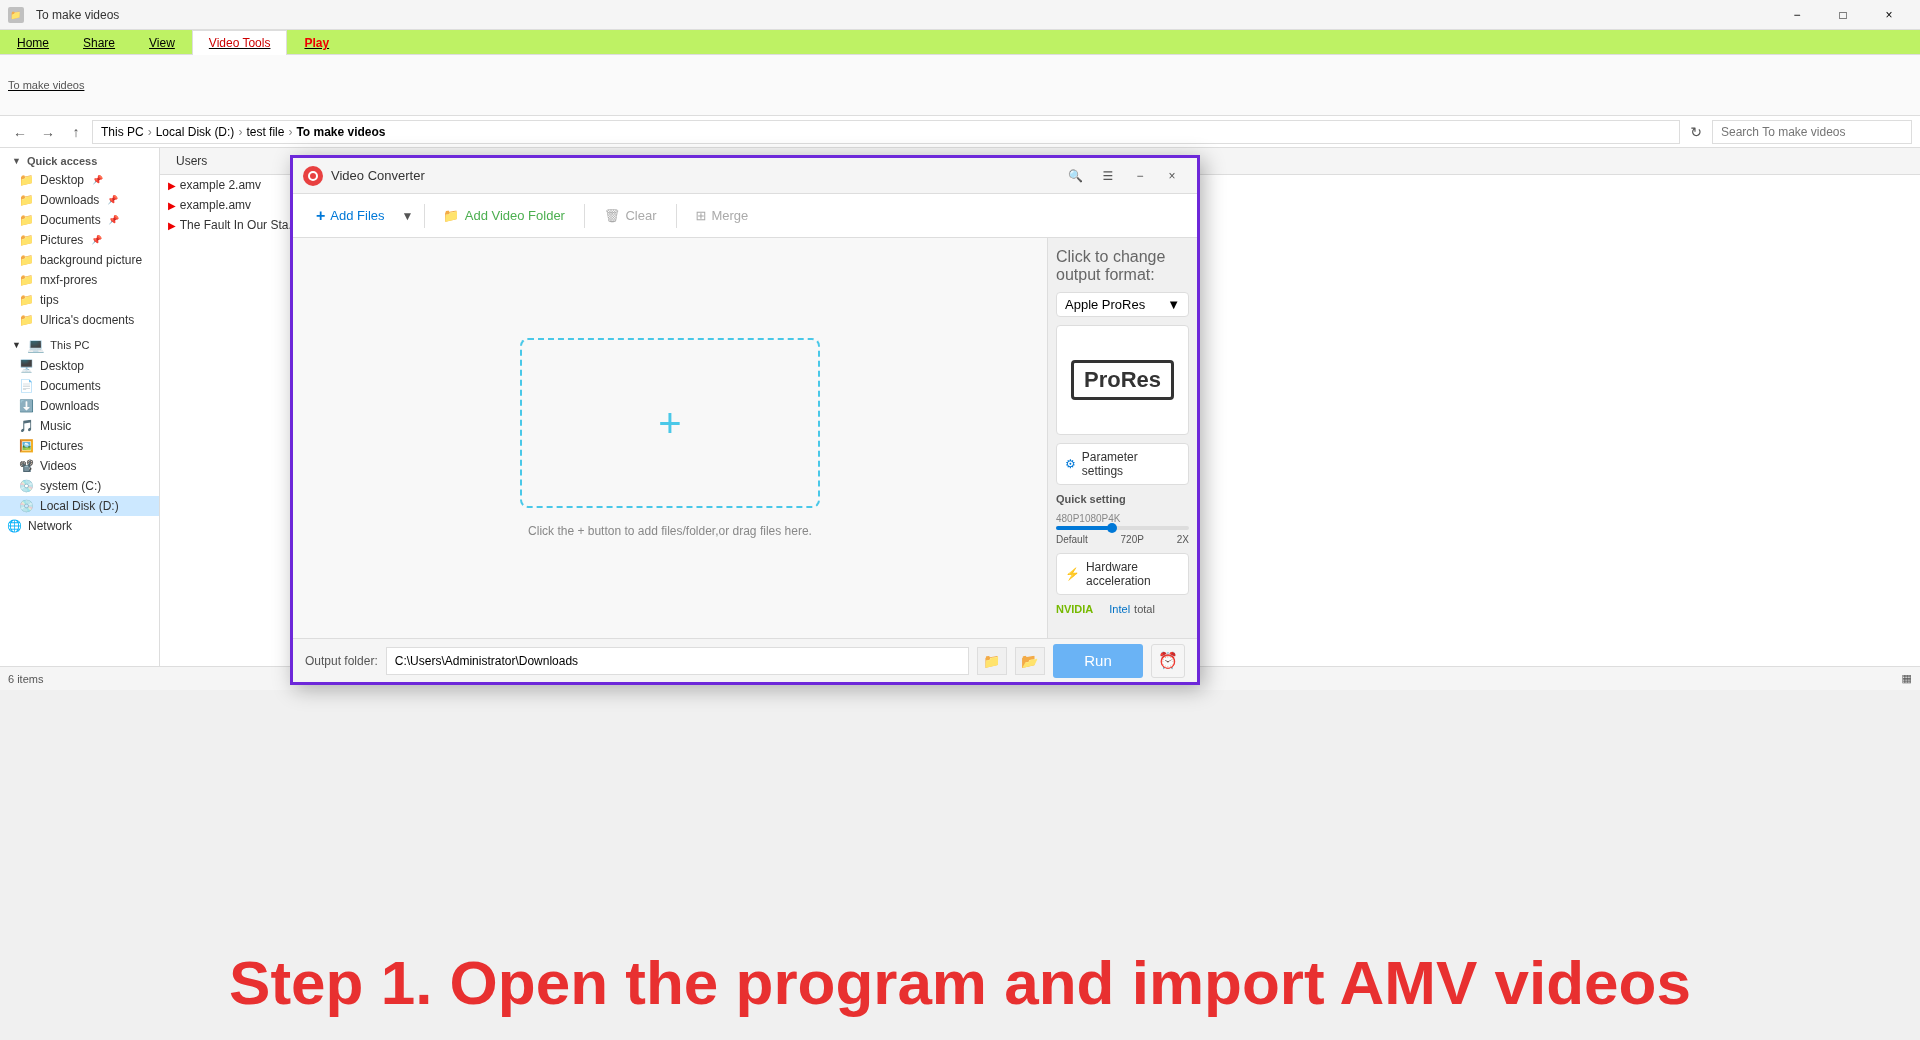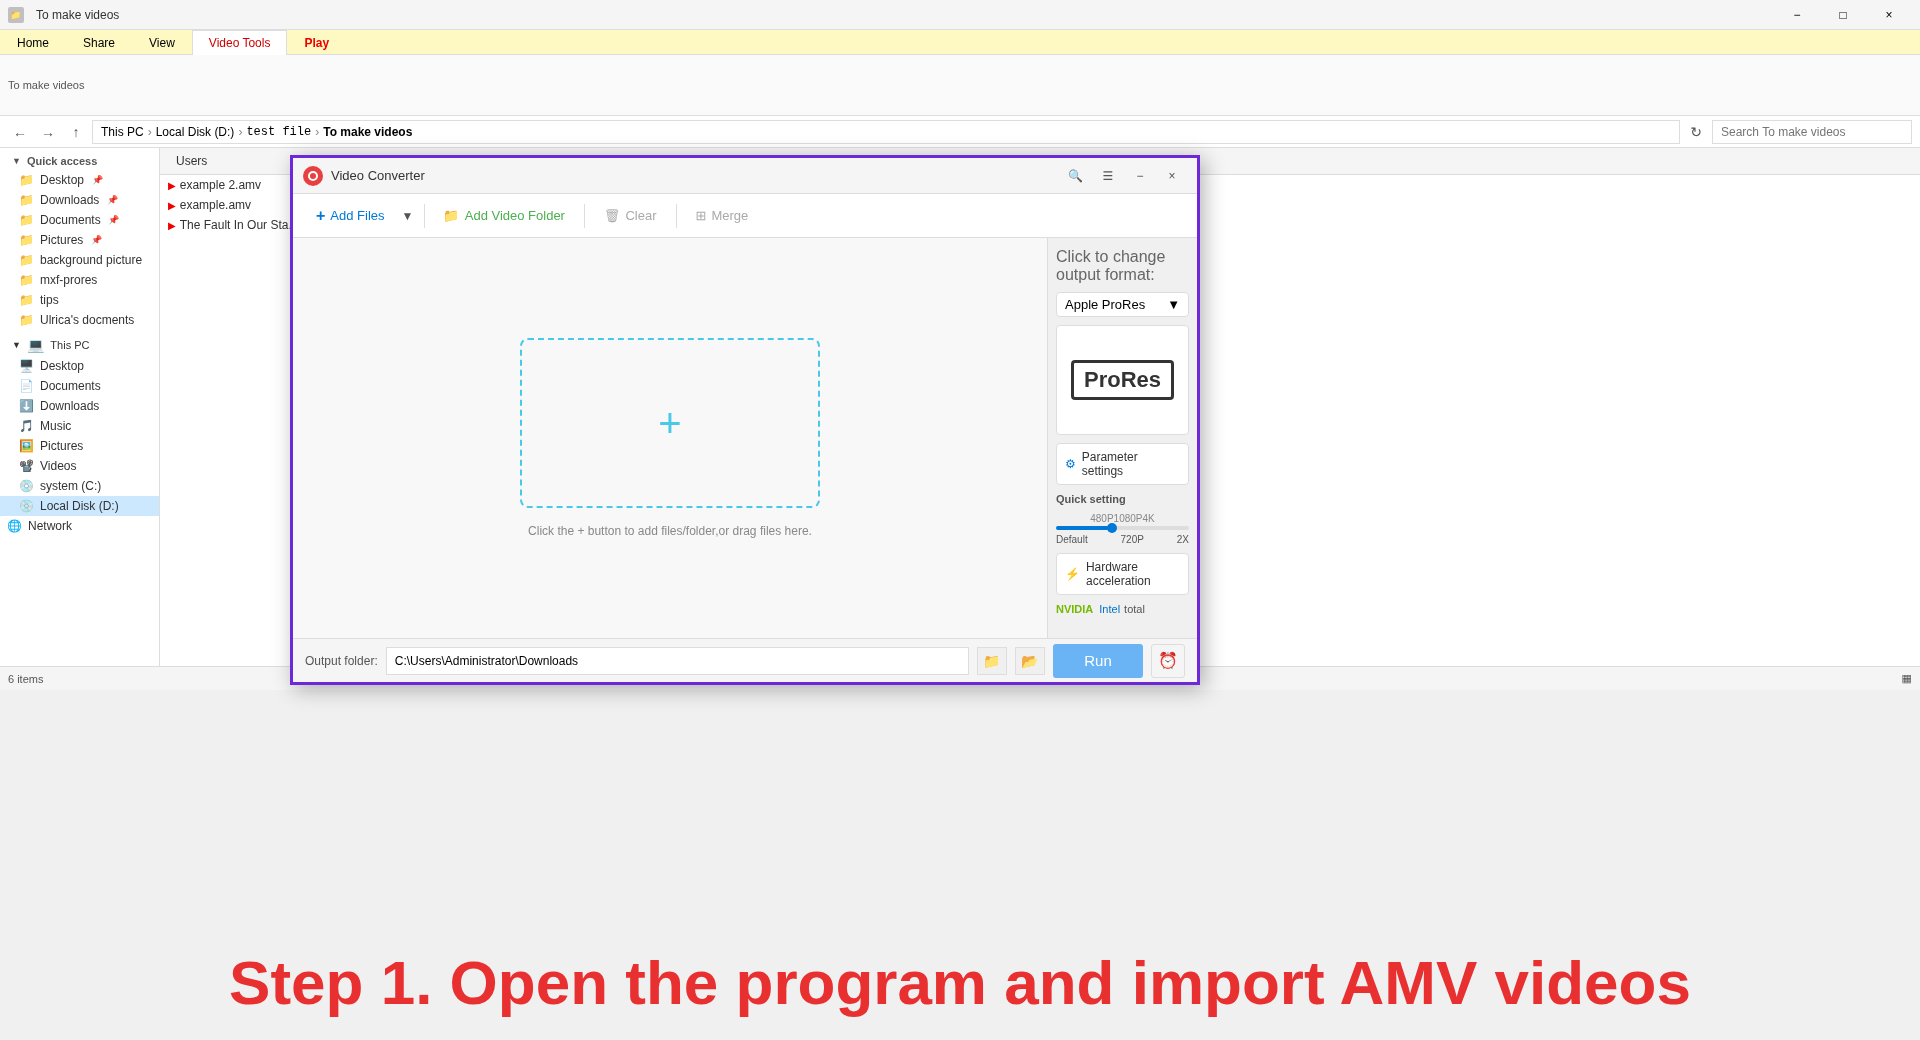--- a/index.html
+++ b/index.html
@@ -11,21 +11,21 @@
     
     .title-bar { height: 30px; background: #f5f5f5; display: flex; align-items: center; border-bottom: 1px solid #ddd; padding: 0 8px; justify-content: space-between; }
     .title-bar-left { display: flex; align-items: center; gap: 4px; }
     .title-bar-icons { display: flex; gap: 3px; }
     .title-bar-icon { width: 16px; height: 16px; background: #c0c0c0; border-radius: 2px; display: flex; align-items: center; justify-content: center; font-size: 9px; }
     .title-bar-btn { width: 46px; height: 30px; display: flex; align-items: center; justify-content: center; cursor: pointer; }
     .title-bar-title { font-size: 12px; color: #333; margin-left: 8px; }
     .title-bar-buttons { display: flex; }
 
     
-    .ribbon { background: #fef9c3; border-bottom: 1px solid #ddd; }
+    .ribbon { background: #bef264; border-bottom: 1px solid #ddd; text-decoration: underline; }
     .ribbon-tabs { display: flex; border-bottom: 1px solid #ddd; }
     .ribbon-tab { padding: 5px 16px; font-size: 12px; cursor: pointer; border: 1px solid transparent; border-bottom: none; margin-bottom: -1px; }
     .ribbon-tab.active { background: #fff; border-color: #ddd; border-bottom-color: #fff; color: #c00; }
     .ribbon-content { height: 60px; display: flex; align-items: center; padding: 4px 8px; gap: 8px; background: #fafafa; }
 
     
     .address-bar { height: 32px; display: flex; align-items: center; background: #fff; border-bottom: 1px solid #ddd; padding: 0 8px; gap: 4px; }
     .nav-btn { width: 24px; height: 24px; background: none; border: none; cursor: pointer; display: flex; align-items: center; justify-content: center; color: #555; font-size: 14px; }
     .address-path { flex: 1; height: 24px; border: 1px solid #ddd; padding: 2px 8px; font-size: 12px; display: flex; align-items: center; gap: 4px; background: #fff; }
     .path-sep { color: #888; }
@@ -94,21 +94,21 @@
     .format-preview { background: white; border: 1px solid #ddd; border-radius: 4px; height: 110px; display: flex; align-items: center; justify-content: center; }
     .prores-logo { font-size: 22px; font-weight: bold; border: 3px solid #333; padding: 4px 10px; border-radius: 4px; color: #333; }
 
     .param-btn { display: flex; align-items: center; gap: 6px; padding: 6px 8px; border: 1px solid #ddd; border-radius: 4px; cursor: pointer; font-size: 12px; color: #333; background: white; }
 
     .quick-setting { font-size: 11px; color: #555; font-weight: bold; }
     .quality-slider { display: flex; flex-direction: column; gap: 2px; }
     .slider-track { height: 4px; background: #ddd; border-radius: 2px; position: relative; }
     .slider-fill { height: 100%; background: #0078d7; border-radius: 2px; width: 40%; }
     .slider-knob { width: 10px; height: 10px; background: #0078d7; border-radius: 50%; position: absolute; top: -3px; left: 38%; }
-    .slider-labels { display: flex; justify-content: center; font-size: 10px; color: #888; }
+    .slider-labels { display: flex; justify-content: flex-start; font-size: 10px; color: #888; }
     .slider-values { display: flex; justify-content: space-between; font-size: 10px; color: #555; margin-top: 2px; gap: 28px; }
 
     .hw-accel-btn { display: flex; align-items: center; gap: 6px; padding: 6px 8px; border: 1px solid #ddd; border-radius: 4px; cursor: pointer; font-size: 12px; color: #333; background: white; }
     .gpu-row { display: flex; align-items: center; gap: 0; font-size: 11px; color: #555; }
     .nvidia-icon { color: #76b900; font-weight: bold; font-size: 11px; }
 
     .dialog-footer { height: 44px; border-top: 1px solid #ddd; background: #f5f5f5; display: flex; align-items: center; padding: 0 12px; gap: 8px; }
     .output-label { font-size: 12px; color: #555; white-space: nowrap; }
     .output-path { flex: 1; height: 28px; border: 1px solid #ddd; padding: 2px 8px; font-size: 12px; background: #fff; }
     .footer-btn { width: 30px; height: 28px; background: #f0f0f0; border: 1px solid #ddd; cursor: pointer; display: flex; align-items: center; justify-content: center; font-size: 14px; color: #555; }
@@ -154,21 +154,21 @@
 
   <div class="address-bar">
     <button class="nav-btn">←</button>
     <button class="nav-btn">→</button>
     <button class="nav-btn">↑</button>
     <div class="address-path">
       <span style="cursor:pointer;">This PC</span>
       <span class="path-sep"> › </span>
       <span style="cursor:pointer;">Local Disk (D:)</span>
       <span class="path-sep"> › </span>
-      <span style="cursor:pointer;font-family:Liberation Mono, monospace;">test file</span>
+      <span style="cursor:pointer;">test file</span>
       <span class="path-sep"> › </span>
       <span style="cursor:pointer;font-weight:bold;">To make videos</span>
     </div>
     <button class="nav-btn">↻</button>
     <input class="search-bar" type="text" placeholder="Search To make videos" style="">
   </div>
 
   <div class="main-content">
 
     <div class="sidebar">
@@ -389,21 +389,21 @@
         </div>
       </div>
 
       <div class="hw-accel-btn">
         <span style="color:#0078d7;">⚡</span>
         <span>Hardware acceleration</span>
       </div>
 
       <div class="gpu-row">
         <span class="nvidia-icon">NVIDIA</span>
-        <span style="color:#0071c5;margin-left:6px;">Intel</span>
+        <span style="color:#0071c5;margin-left:16px;">Intel</span>
         <span style="margin-left:4px;">total</span>
       </div>
     </div>
   </div>
 
   <div class="dialog-footer">
     <span class="output-label">Output folder:</span>
     <input class="output-path" type="text" value="C:\Users\Administrator\Downloads" style="">
     <button class="footer-btn">📁</button>
     <button class="footer-btn">📂</button>

